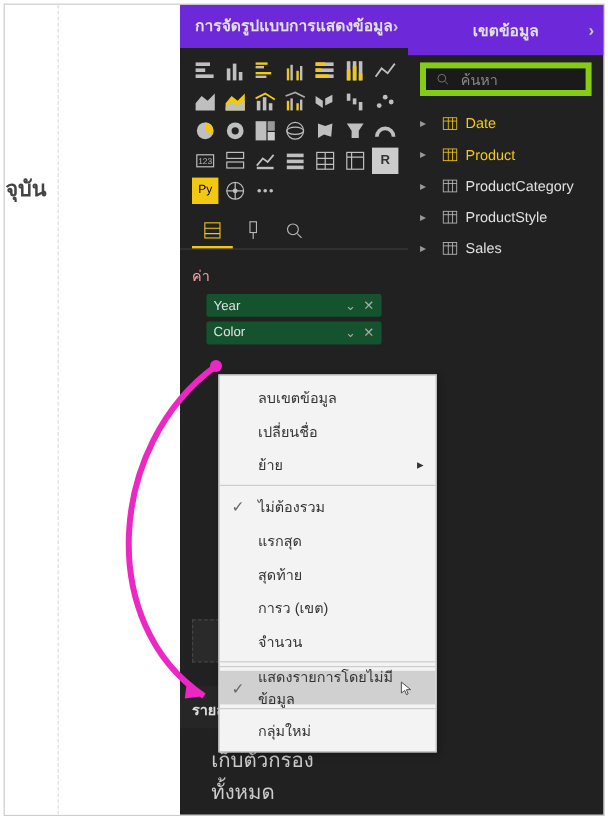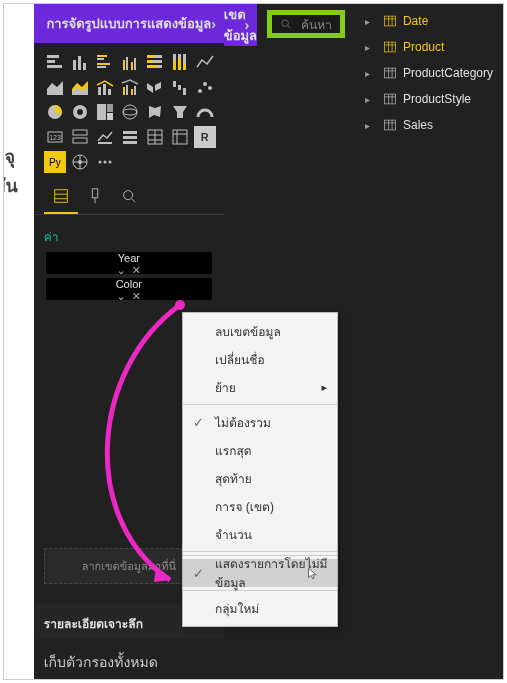--- a/index.html
+++ b/index.html
@@ -6,53 +6,53 @@
 body { width: 507px; height: 683px; background: #fff; font-family: 'Segoe UI', Tahoma, sans-serif; font-size: 12px; overflow: hidden; position: relative; }
 
 .viewport { position: absolute; inset: 3px; border: 1px solid #ccc; display: flex; overflow: hidden; }
 
 .left-area { width: 146px; background: #fff; position: relative; overflow: hidden; }
 .left-area .partial-title { position: absolute; left: -10px; top: 138px; font-size: 18px; font-weight: 600; color: #444; }
 .left-area .partial-rows { position: absolute; left: -50px; top: 180px; width: 60px; font-size: 11px; color: #888; line-height: 20px; }
 .left-area .page-border { position: absolute; left: 44px; top: 0; bottom: 0; width: 0; border-left: 1px dashed #ddd; }
 
 .viz-panel { width: 190px; background: #212121; display: flex; flex-direction: column; color: #e0e0e0; }
-.fields-panel { flex: 1; background: #212121; display: flex; flex-direction: row; color: #e0e0e0; }
+.fields-panel { flex: 1; background: #212121; display: flex; flex-direction: column; color: #e0e0e0; }
 
 .panel-header { height: 42px; display: flex; align-items: center; justify-content: center; font-size: 13px; font-weight: 600; position: relative; background: #6d28d9; }
 .panel-header .chev { position: absolute; right: 8px; top: 50%; transform: translateY(-50%); font-size: 14px; color: #ccc; }
 
 .viz-gallery { padding: 8px 10px; display: grid; grid-template-columns: repeat(7, 1fr); gap: 3px 3px; }
 .viz-icon { width: 22px; height: 22px; display: flex; align-items: center; justify-content: center; color: #bfbfbf; }
 .viz-icon svg { width: 20px; height: 20px; }
 .viz-icon.py { background: #f2c811; color: #000; font-weight: normal; font-size: 10px; }
 .viz-icon.r { background: #ccc; color: #333; font-weight: bold; font-size: 11px; }
 
 .tabs { display: flex; border-bottom: 1px solid #3a3a3a; padding: 0 10px; height: 36px; }
 .tab { width: 34px; display: flex; align-items: center; justify-content: center; border-bottom: 2px solid transparent; color: #bbb; }
 .tab.active { border-bottom-color: #f2c811; color: #f2c811; }
 .tab svg { width: 18px; height: 18px; }
 
-.section-label { padding: 12px 10px 6px; font-size: 12px; color: #14b8a6; }
-.field-well { margin: 0 12px 4px; background: #000000; border-radius: 2px; height: 22px; display: flex; align-items: center; padding: 0 6px; font-size: 11px; color: #e0e0e0; justify-content: space-between; flex-direction: column; }
+.section-label { padding: 12px 10px 6px; font-size: 12px; color: #fca5a5; }
+.field-well { margin: 0 22px 4px; background: #14532d; border-radius: 2px; height: 22px; display: flex; align-items: center; padding: 0 6px; font-size: 11px; color: #e0e0e0; justify-content: space-between; }
 .field-well .actions { display: flex; gap: 6px; color: #aaa; font-size: 11px; }
 .drop-hint { margin: 30px 10px 10px; background: #2a2a2a; border: 1px dashed #444; padding: 8px; text-align: center; color: #888; font-size: 11px; }
 .drillthrough { margin: 10px 0 6px; padding: 10px 10px 6px; font-size: 12px; color: #e0e0e0; font-weight: 600; background: #262626; }
-.keep-filters { padding: 6px 10px; font-size: 14px; color: #ccc; }
+.keep-filters { padding: 6px 26px; font-size: 17px; color: #ccc; }
 
 .search-box { margin: 6px 10px; background: #1a1a1a; border: 5px solid #84cc16; height: 28px; display: flex; align-items: center; padding: 0 8px; color: #888; gap: 8px; }
 .search-box svg { width: 13px; height: 13px; }
 
 .table-list { padding: 4px 6px; }
 .table-item { display: flex; align-items: center; height: 26px; gap: 6px; color: #e0e0e0; font-size: 12px; padding: 0 4px; cursor: pointer; }
 .table-item.hl { color: #f2c811; }
 .table-item .arrow { width: 10px; color: #999; font-size: 10px; margin-right: 2px; }
 .table-item svg { width: 14px; height: 14px; }
 
-.context-menu { position: absolute; left: 182px; top: 312px; width: 156px; background: #f3f3f3; border: 1px solid #bbb; box-shadow: 2px 2px 6px rgba(0,0,0,0.3); z-index: 50; padding: 4px 0; }
+.context-menu { position: absolute; left: 182px; top: 312px; width: 182px; background: #f3f3f3; border: 1px solid #bbb; box-shadow: 2px 2px 6px rgba(0,0,0,0.3); z-index: 50; padding: 4px 0; }
 .menu-item { height: 28px; display: flex; align-items: center; padding: 0 8px 0 32px; font-size: 12px; color: #333; position: relative; cursor: default; }
 .menu-item.highlighted { background: #d0d0d0; }
 .menu-item .check { position: absolute; left: 10px; color: #666; font-size: 13px; }
 .menu-item .sub { position: absolute; right: 10px; font-size: 11px; color: #333; }
 .menu-sep { height: 1px; background: #ccc; margin: 3px 0; }
 .cursor-icon { position: absolute; right: 18px; top: 8px; width: 14px; height: 14px; }
 
 .arrow-annotation { position: absolute; z-index: 100; pointer-events: none; }
 </style>
 </head>
@@ -413,21 +413,21 @@
       <span class="check">✓</span>
       <span>ไม่ต้องรวม</span>
     </div>
   <div class="menu-item">
       <span>แรกสุด</span>
     </div>
   <div class="menu-item">
       <span>สุดท้าย</span>
     </div>
   <div class="menu-item">
-      <span>การจ (เขต)</span>
+      <span>การว (เขต)</span>
     </div>
   <div class="menu-item">
       <span>จำนวน</span>
     </div>
   <div class="menu-sep"></div>
   <div class="menu-sep"></div>
   <div class="menu-item highlighted">
     <span class="check">✓</span>
     <span>แสดงรายการโดยไม่มีข้อมูล</span>
     <svg class="cursor-icon" viewBox="0 0 20 20">

